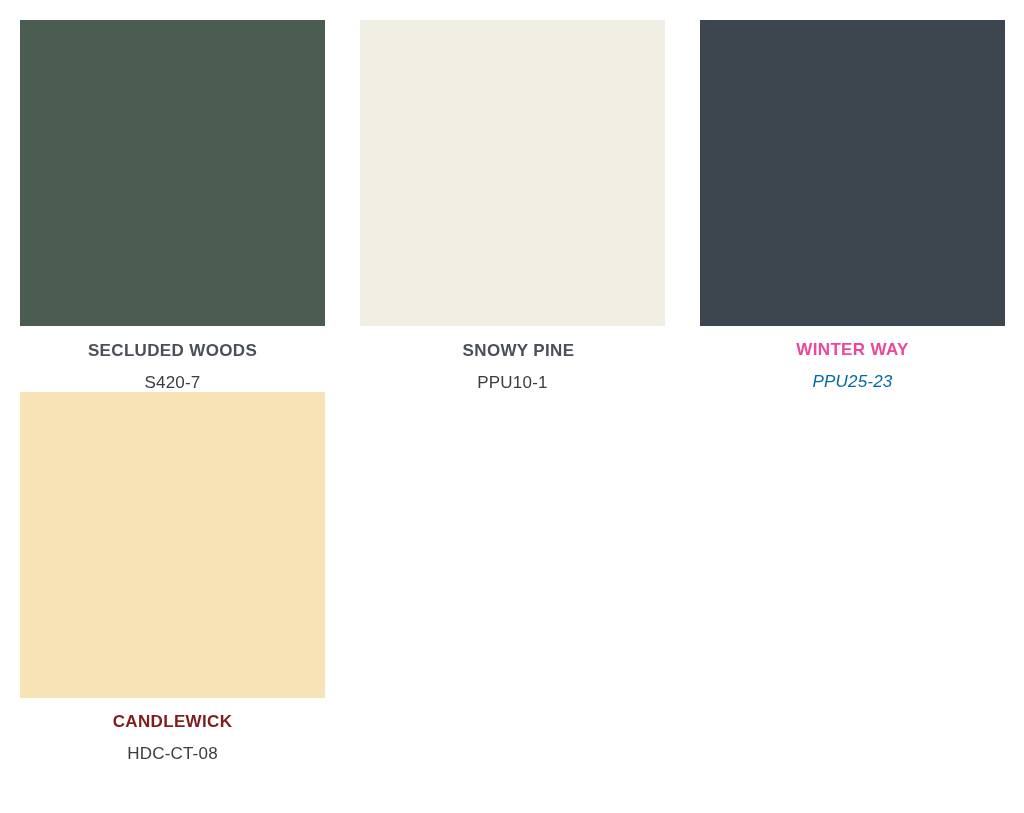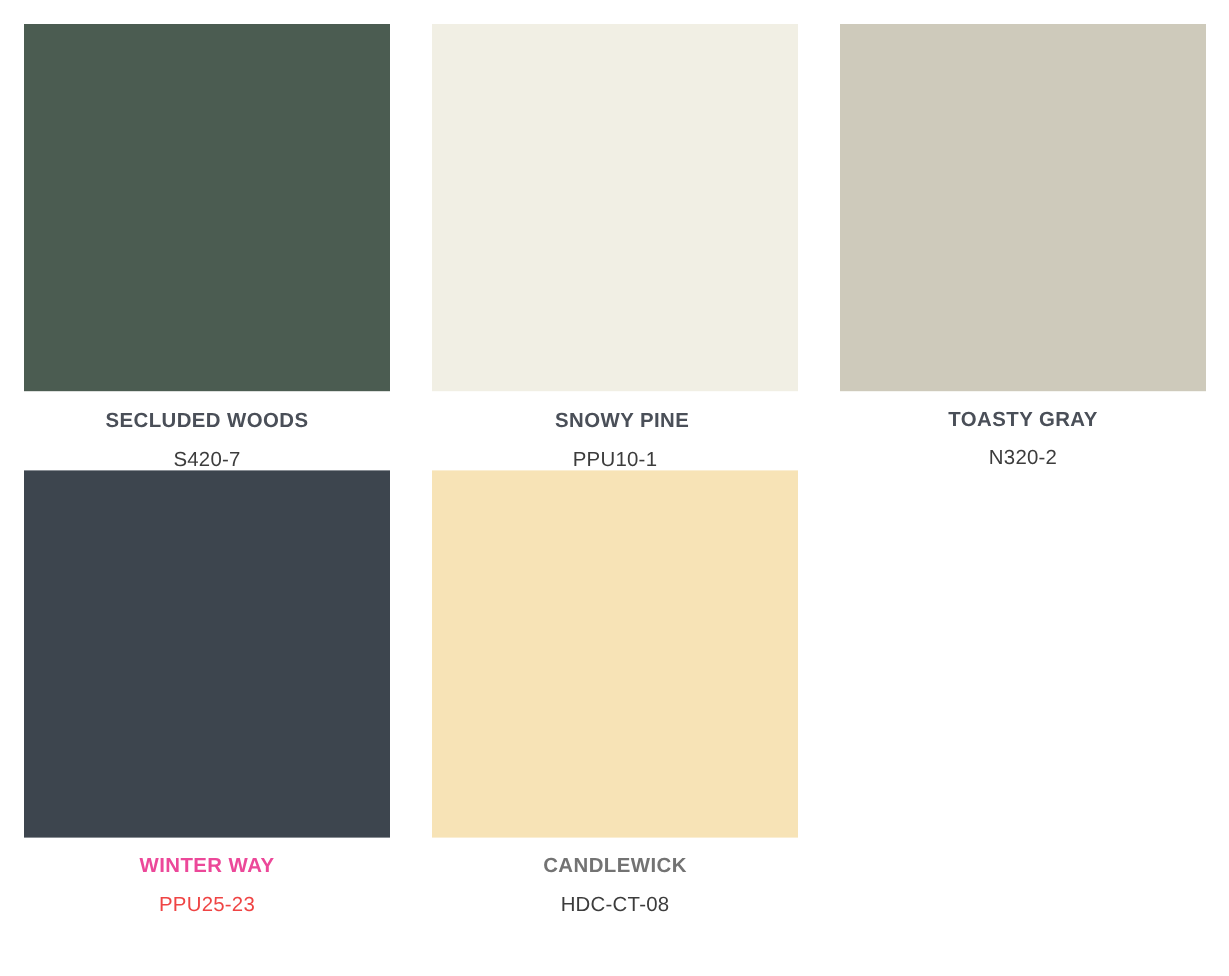--- a/index.html
+++ b/index.html
@@ -90,37 +90,30 @@
 
   <div class="swatch-card row-1">
     <div class="swatch-chip" style="background-color: rgb(241, 239, 228);"></div>
     <div class="swatch-caption">
       <div class="swatch-name" style="color: rgb(74, 79, 88); margin-left: 12px;">SNOWY PINE</div>
       <div class="swatch-code" style="color: rgb(60, 60, 60);">PPU10-1</div>
     </div>
   </div>
 
 
-  <div class="swatch-card row-2">
-    <div class="swatch-chip" style="background-color: rgb(206, 202, 187);"></div>
-    <div class="swatch-caption">
-      <div class="swatch-name" style="color: rgb(74, 79, 88);">TOASTY GRAY</div>
-      <div class="swatch-code" style="color: rgb(60, 60, 60);">N320-2</div>
-    </div>
-  </div>
 
   <div class="swatch-card row-2">
     <div class="swatch-chip" style="background-color: rgb(61, 69, 78);"></div>
     <div class="swatch-caption">
       <div class="swatch-name" style="color: #ec4899;">WINTER WAY</div>
-      <div class="swatch-code" style="color: #ef4444;">PPU25-23</div>
+      <div class="swatch-code" style="color: #0369a1; font-style: italic;">PPU25-23</div>
     </div>
   </div>
 
   <div class="swatch-card row-2">
     <div class="swatch-chip" style="background-color: rgb(247, 227, 182);"></div>
     <div class="swatch-caption">
-      <div class="swatch-name" style="color: #737373;">CANDLEWICK</div>
+      <div class="swatch-name" style="color: #7f1d1d;">CANDLEWICK</div>
       <div class="swatch-code" style="color: rgb(60, 60, 60);">HDC-CT-08</div>
     </div>
   </div>
 
 </div>
 
 </body></html>

